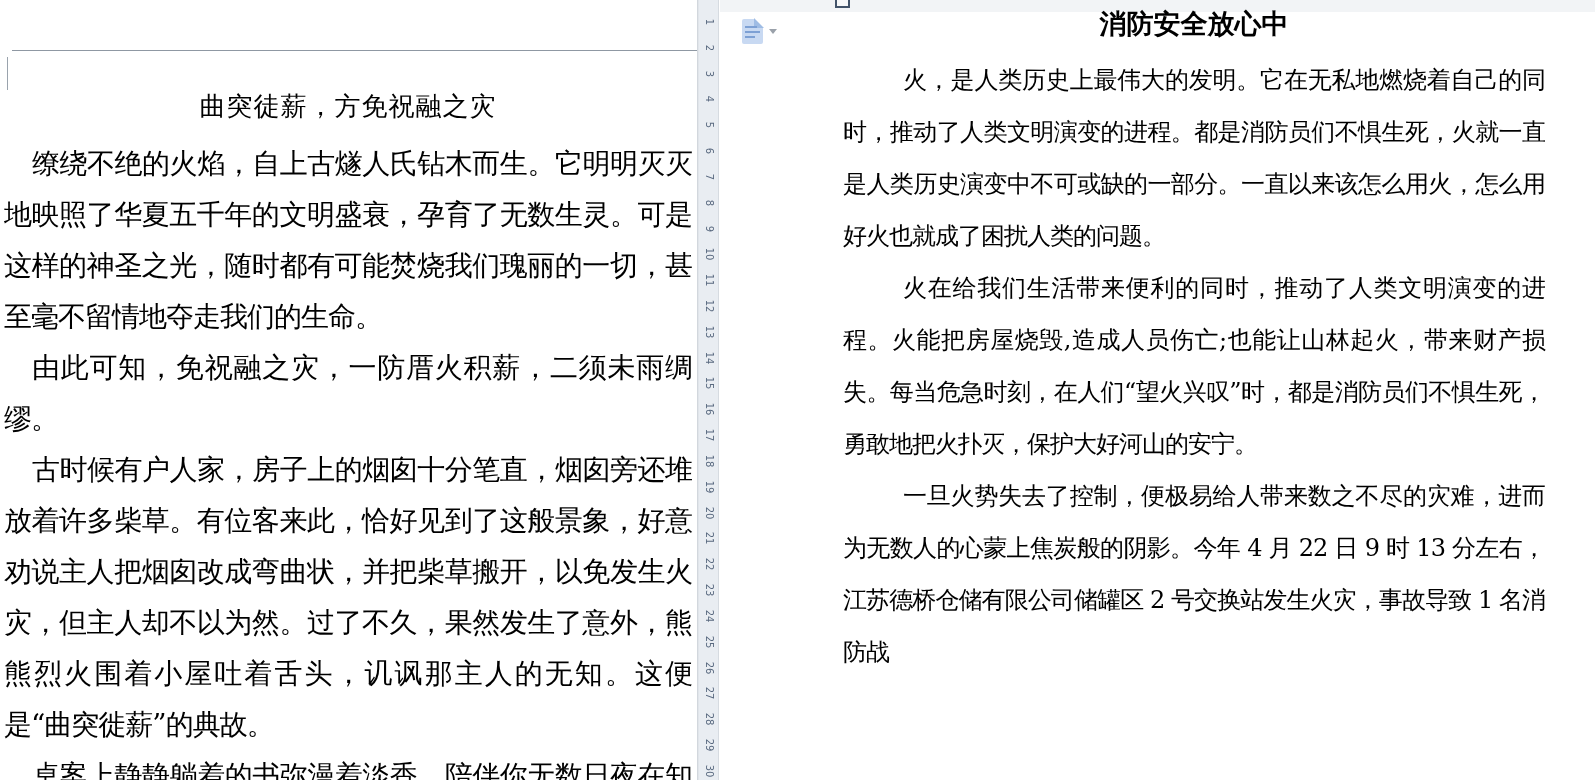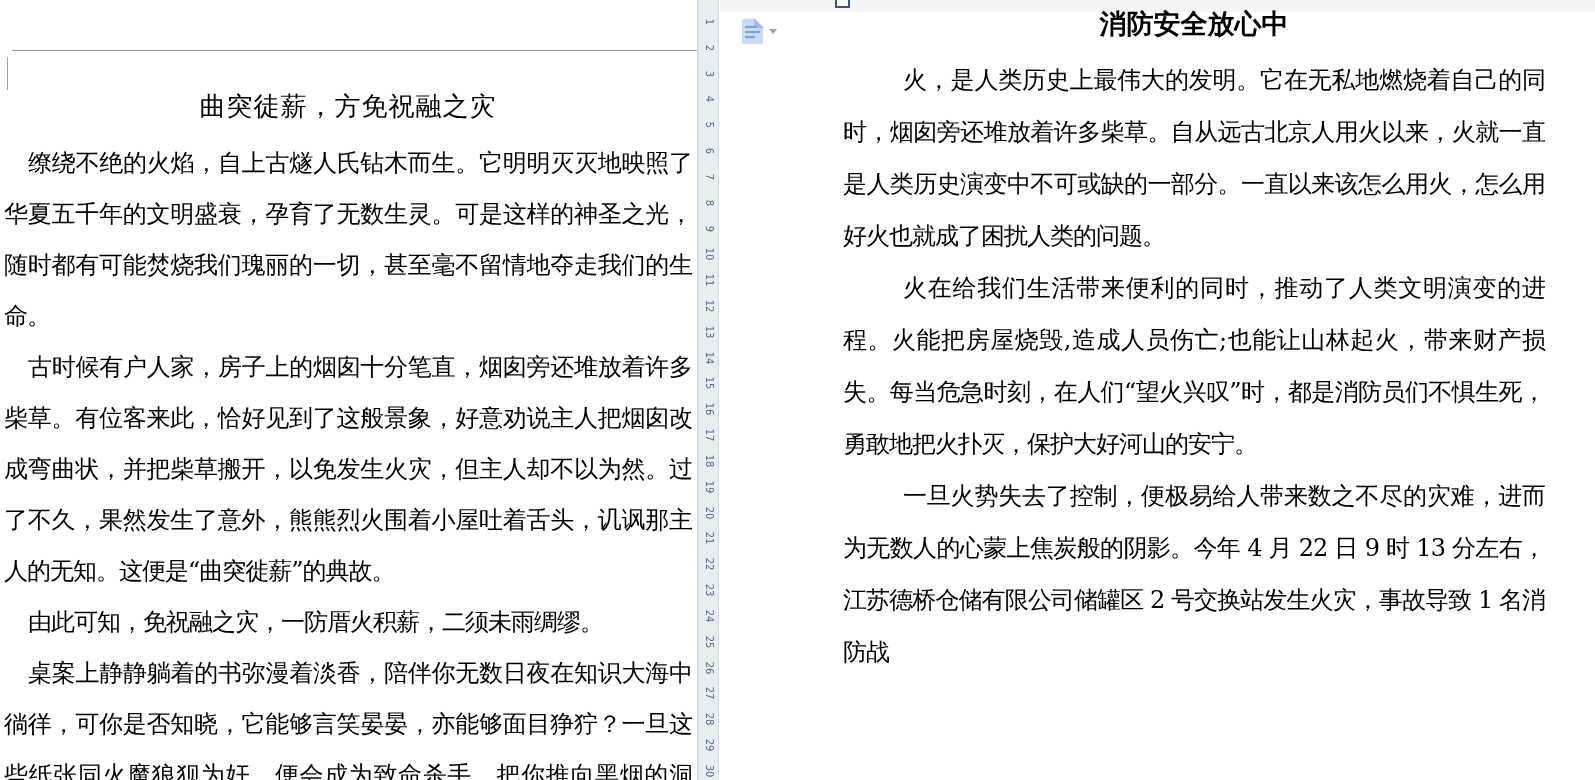--- a/index.html
+++ b/index.html
@@ -6,21 +6,21 @@
   .screen{position:relative;width:1595px;height:780px;background:#ffffff;overflow:hidden;
           font-family:"DejaVu Serif", serif;color:#000;}
 
   
   .left-pane{position:absolute;left:0;top:0;width:697px;height:780px;background:#fff;margin-top:48px;}
   .lp-topline{position:absolute;top:2px;left:12px;right:0;height:1px;background:#8f98a3;}
   .lp-cornermark{position:absolute;top:9px;left:7px;width:1px;height:33px;background:#9aa3ad;}
   .left-content{position:absolute;left:4px;right:5px;top:34px;}
   .left-title{font-size:26px;font-weight:normal;text-align:center;margin:0 0 8px 0;
               line-height:48px;letter-spacing:1px;}
-  .left-content p{margin:0;font-size:24px;line-height:51px;letter-spacing:-1px;
+  .left-content p{margin:0;font-size:28px;line-height:51px;letter-spacing:-1px;
                   text-align:justify;text-justify:inter-ideograph;text-indent:1em;}
 
   
   .divider{position:absolute;left:697px;top:0;width:1px;height:780px;background:#d2d7dd;}
   .ruler{position:absolute;left:698px;top:0;width:21px;height:780px;background:#e9edf2;
          border-left:1px solid #e1e5ea;border-right:1px solid #d6dbe1;box-sizing:border-box;}
   .ruler-num{position:absolute;left:50%;transform:translate(-50%,-50%) rotate(90deg);
              font-family:"DejaVu Sans", sans-serif;font-size:10px;color:#5a6a80;white-space:nowrap;}
 
   
@@ -51,22 +51,22 @@
 <body>
 
 <div class="screen">
 
   <div class="left-pane">
     <div class="lp-topline"></div>
     <div class="lp-cornermark"></div>
     <div class="left-content">
       <h1 class="left-title">曲突徒薪，方免祝融之灾</h1>
       <p>缭绕不绝的火焰，自上古燧人氏钻木而生。它明明灭灭地映照了华夏五千年的文明盛衰，孕育了无数生灵。可是这样的神圣之光，随时都有可能焚烧我们瑰丽的一切，甚至毫不留情地夺走我们的生命。</p>
+      <p>由此可知，免祝融之灾，一防厝火积薪，二须未雨绸缪。</p>
       <p>古时候有户人家，房子上的烟囱十分笔直，烟囱旁还堆放着许多柴草。有位客来此，恰好见到了这般景象，好意劝说主人把烟囱改成弯曲状，并把柴草搬开，以免发生火灾，但主人却不以为然。过了不久，果然发生了意外，熊熊烈火围着小屋吐着舌头，讥讽那主人的无知。这便是“曲突徙薪”的典故。</p>
-      <p>由此可知，免祝融之灾，一防厝火积薪，二须未雨绸缪。</p>
       <p>桌案上静静躺着的书弥漫着淡香，陪伴你无数日夜在知识大海中徜徉，可你是否知晓，它能够言笑晏晏，亦能够面目狰狞？一旦这些纸张同火魔狼狈为奸，便会成为致命杀手，把你推向黑烟的洞窟。为了生命，为了美好的家，我们必须使纸张等易燃物远离火种。</p>
     </div>
   </div>
 
   <div class="divider"></div>
   <div class="ruler" id="vruler">
       <span class="ruler-num" style="top: 22px;">1</span>
       <span class="ruler-num" style="top: 47.82px;">2</span>
       <span class="ruler-num" style="top: 73.64px;">3</span>
       <span class="ruler-num" style="top: 99.46px;">4</span>
@@ -107,19 +107,19 @@
       <span class="paste-doc">
         <span class="paste-line pl1"></span>
         <span class="paste-line pl2"></span>
         <span class="paste-line pl3"></span>
       </span>
       <span class="drop-arrow"></span>
     </button>
 
     <div class="right-content">
       <h1 class="right-title">消防安全放心中</h1>
-      <p>火，是人类历史上最伟大的发明。它在无私地燃烧着自己的同时，烟囱旁还堆放着许多柴草。自从远古北京人用火以来，火就一直是人类历史演变中不可或缺的一部分。一直以来该怎么用火，怎么用好火也就成了困扰人类的问题。</p>
+      <p>火，是人类历史上最伟大的发明。它在无私地燃烧着自己的同时，推动了人类文明演变的进程。都是消防员们不惧生死，火就一直是人类历史演变中不可或缺的一部分。一直以来该怎么用火，怎么用好火也就成了困扰人类的问题。</p>
       <p>火在给我们生活带来便利的同时，推动了人类文明演变的进程。火能把房屋烧毁,造成人员伤亡;也能让山林起火，带来财产损失。每当危急时刻，在人们“望火兴叹”时，都是消防员们不惧生死，勇敢地把火扑灭，保护大好河山的安宁。</p>
       <p>一旦火势失去了控制，便极易给人带来数之不尽的灾难，进而为无数人的心蒙上焦炭般的阴影。今年 4 月 22 日 9 时 13 分左右，江苏德桥仓储有限公司储罐区 2 号交换站发生火灾，事故导致 1 名消防战</p>
     </div>
   </div>
 
 </div>
 
 </body></html>

